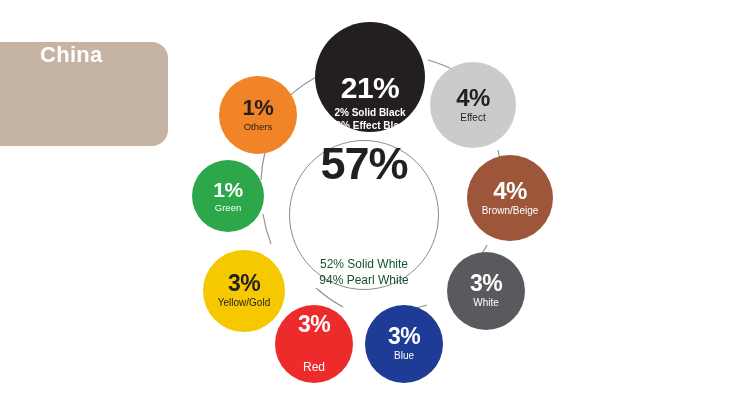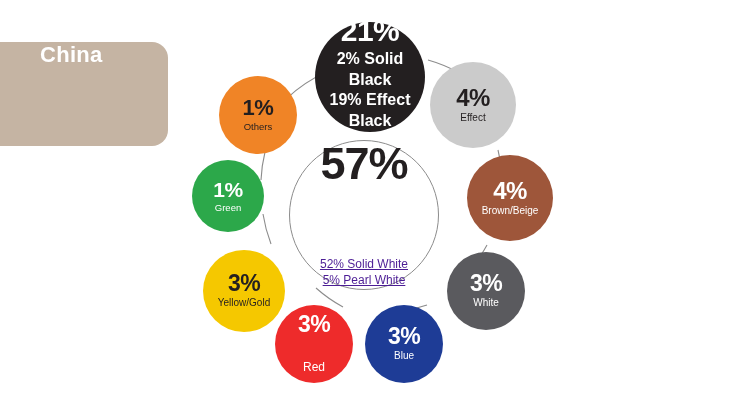--- a/index.html
+++ b/index.html
@@ -74,24 +74,23 @@
   .hub-value {
     color: #231f20;
     font-weight: bold;
     font-size: 45px;
     line-height: 1;
     letter-spacing: -1px;
   }
   .hub-sub {
     margin-top: 22px;
     text-align: center;
-    color: #4c1d95;
+    color: #14532d;
     font-size: 12px;
     line-height: 1.32;
-    text-decoration: underline;
   }
 
   
   .bubble {
     position: absolute;
     border-radius: 50%;
     display: flex;
     flex-direction: column;
     align-items: center;
     justify-content: center;
@@ -135,27 +134,27 @@
         <path d="M 168 307 A 145 145 0 0 1 141 288"></path>
         <path d="M 96 244 A 145 145 0 0 1 88 214"></path>
         <path d="M 86 180 A 145 145 0 0 1 90 152"></path>
       </g>
     </svg>
 
     <div class="hub" style="left:114px; top:140px; width:150px; height:150px;">
       <div class="hub-value">57%</div>
       <div class="hub-sub">
         <div>52% Solid White</div>
-        <div>5% Pearl White</div>
+        <div>94% Pearl White</div>
       </div>
     </div>
 
     <div class="bubble" style="left:140px; top:22px; width:110px; height:110px; background:#231f20; color:#ffffff;justify-content:flex-end;">
       <div class="bubble-value" style="font-size:30px;">21%</div>
-      <div class="bubble-sub" style="font-size:16px;">
+      <div class="bubble-sub" style="font-size:10px;">
         <div>2% Solid Black</div>
         <div>19% Effect Black</div>
       </div>
     </div>
 
     <div class="bubble" style="left:255px; top:62px; width:86px; height:86px; background:#cbcbcb; color:#231f20;">
       <div class="bubble-value" style="font-size:24px;">4%</div>
       <div class="bubble-label" style="font-size:10px;">Effect</div>
     </div>
 

